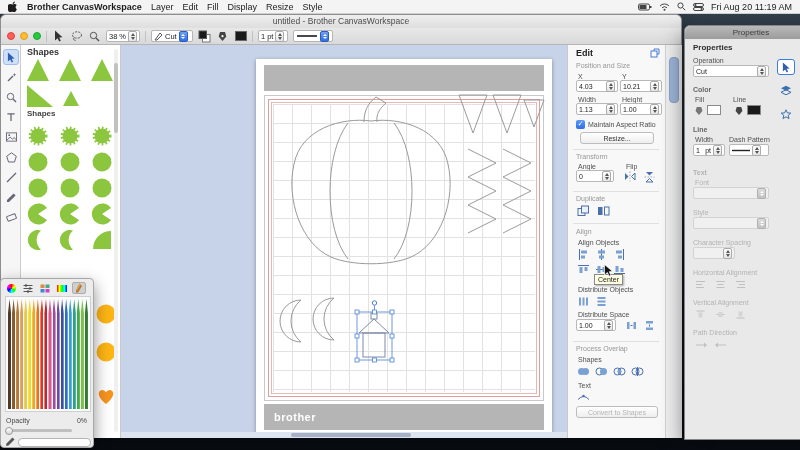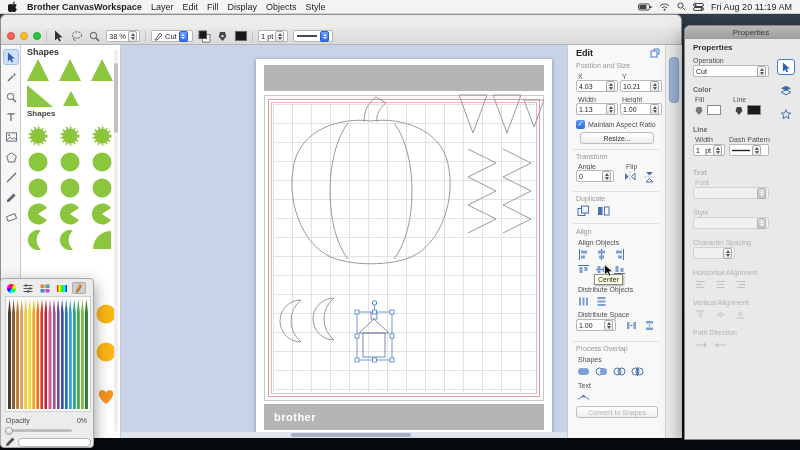--- a/index.html
+++ b/index.html
@@ -118,21 +118,21 @@
     <span class="mb-ico">
       <svg width="10" height="11" viewBox="0 0 12 13">
           <path fill="#1c1c1c" d="M8.2,0.6c0.1,0.8-0.2,1.5-0.7,2.1C7,3.2,6.3,3.6,5.6,3.5C5.5,2.8,5.9,2,6.3,1.6C6.8,1,7.6,0.6,8.2,0.6z M10.6,9.7c-0.3,0.8-0.5,1.1-0.9,1.8c-0.6,0.9-1.4,2-2.4,2c-0.9,0-1.1-0.6-2.3-0.6c-1.2,0-1.5,0.6-2.3,0.6c-1,0-1.8-1-2.4-1.9C-1.2,9.2-1.4,6.3,0,4.8c0.8-0.9,1.9-1.4,2.9-1.4c1,0,1.7,0.6,2.5,0.6c0.8,0,1.3-0.6,2.5-0.6c0.9,0,1.9,0.5,2.6,1.3C8.5,6.1,8.8,8.7,10.6,9.7z"></path>
         </svg>
     </span>
     <span class="app">Brother CanvasWorkspace</span>
     <span>Layer</span>
     <span>Edit</span>
     <span>Fill</span>
     <span>Display</span>
-    <span>Objects</span>
+    <span>Resize</span>
     <span>Style</span>
     <span class="mb-right">
       <span class="mb-ico">
           <svg width="14" height="8" viewBox="0 0 14 8">
             <rect x="0.5" y="1" width="11" height="6" rx="1.5" fill="none" stroke="#444"></rect>
             <rect x="1.5" y="2" width="7" height="4" fill="#444"></rect>
             <rect x="12" y="3" width="1.5" height="2" fill="#444"></rect>
           </svg>
         </span>
       <span class="mb-ico">
@@ -154,20 +154,23 @@
             <circle cx="2.5" cy="2" r="1" fill="#444"></circle>
             <rect x="0.5" y="4.5" width="10" height="3" rx="1.5" fill="none" stroke="#444"></rect>
             <circle cx="8.5" cy="6" r="1" fill="#444"></circle>
           </svg>
         </span>
       <span>Fri Aug 20 11:19 AM</span>
     </span>
   </div>
 
   <div class="window">
+    <div class="titlebar">
+      <span>untitled - Brother CanvasWorkspace</span>
+    </div>
 
     <div class="toolbar">
       <span class="tl" style="background:#ff5f57;border:1px solid #e0443e;"></span>
       <span class="tl" style="background:#febc2e;border:1px solid #d89e24;"></span>
       <span class="tl" style="background:#28c840;border:1px solid #1da62f;"></span>
       <span class="tb-sep"></span>
       <span class="tb-ic">
           <svg width="10" height="12" viewBox="0 0 10 12">
             <path d="M1,0.5 L1,10.5 L3.6,8.2 L5.2,11.5 L6.8,10.7 L5.2,7.5 L8.5,7.2 Z" fill="#333"></path>
           </svg>

